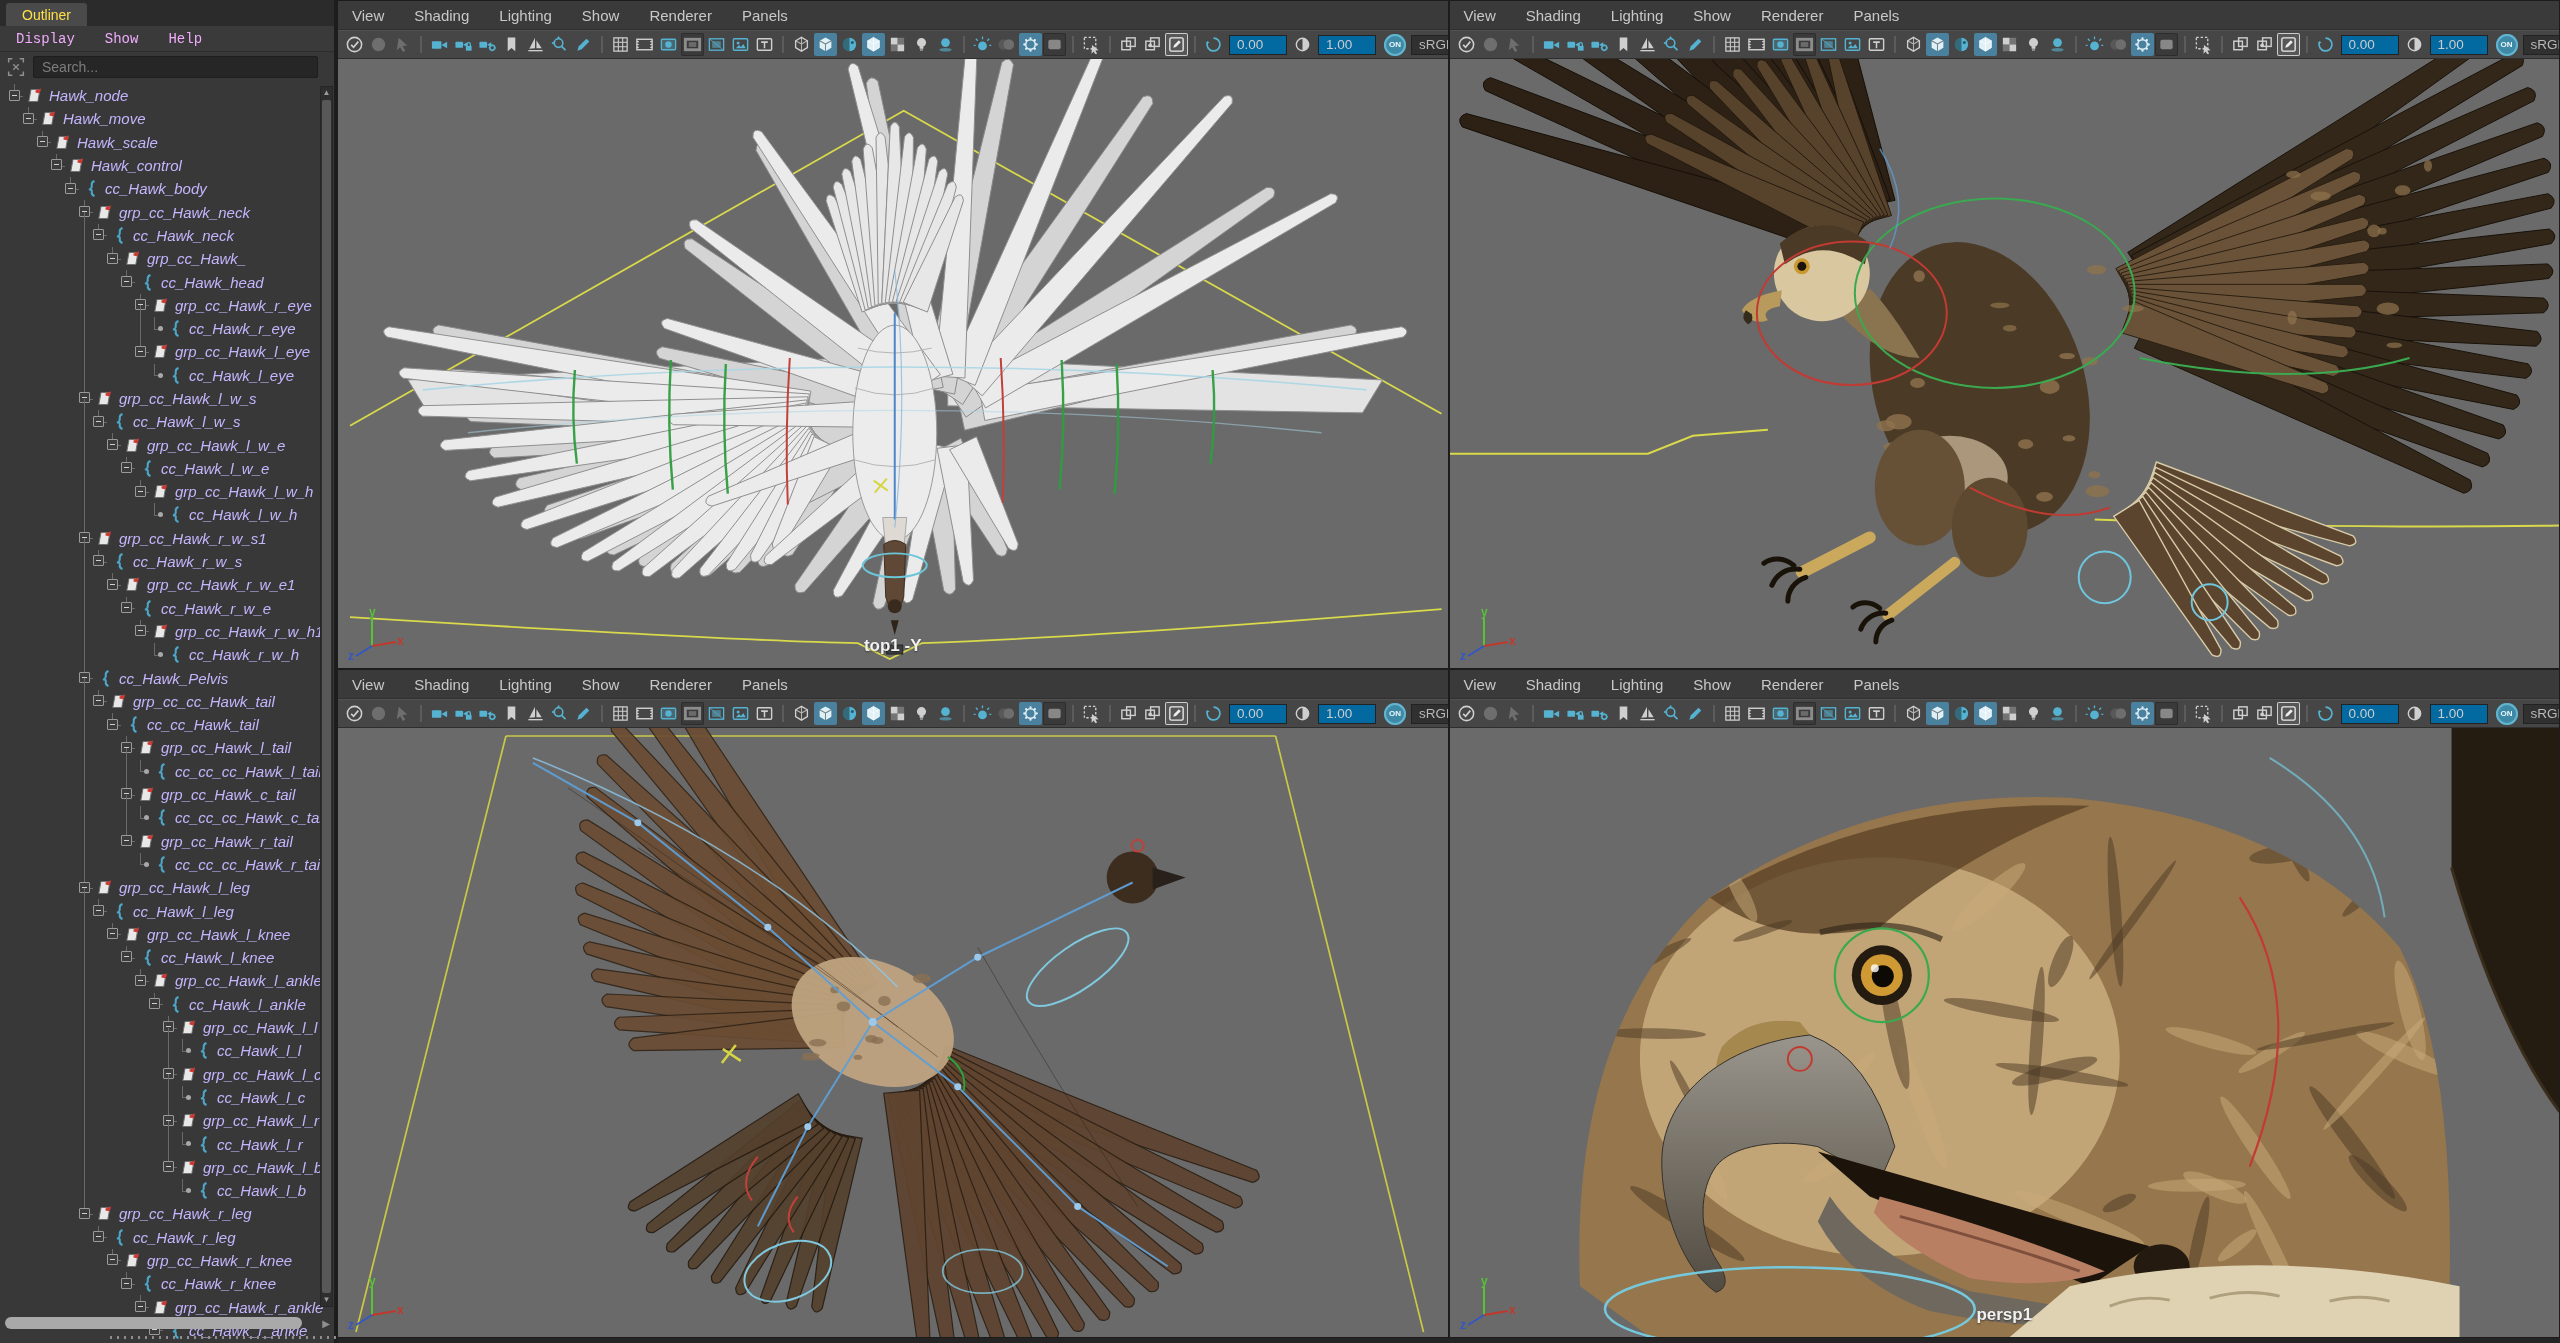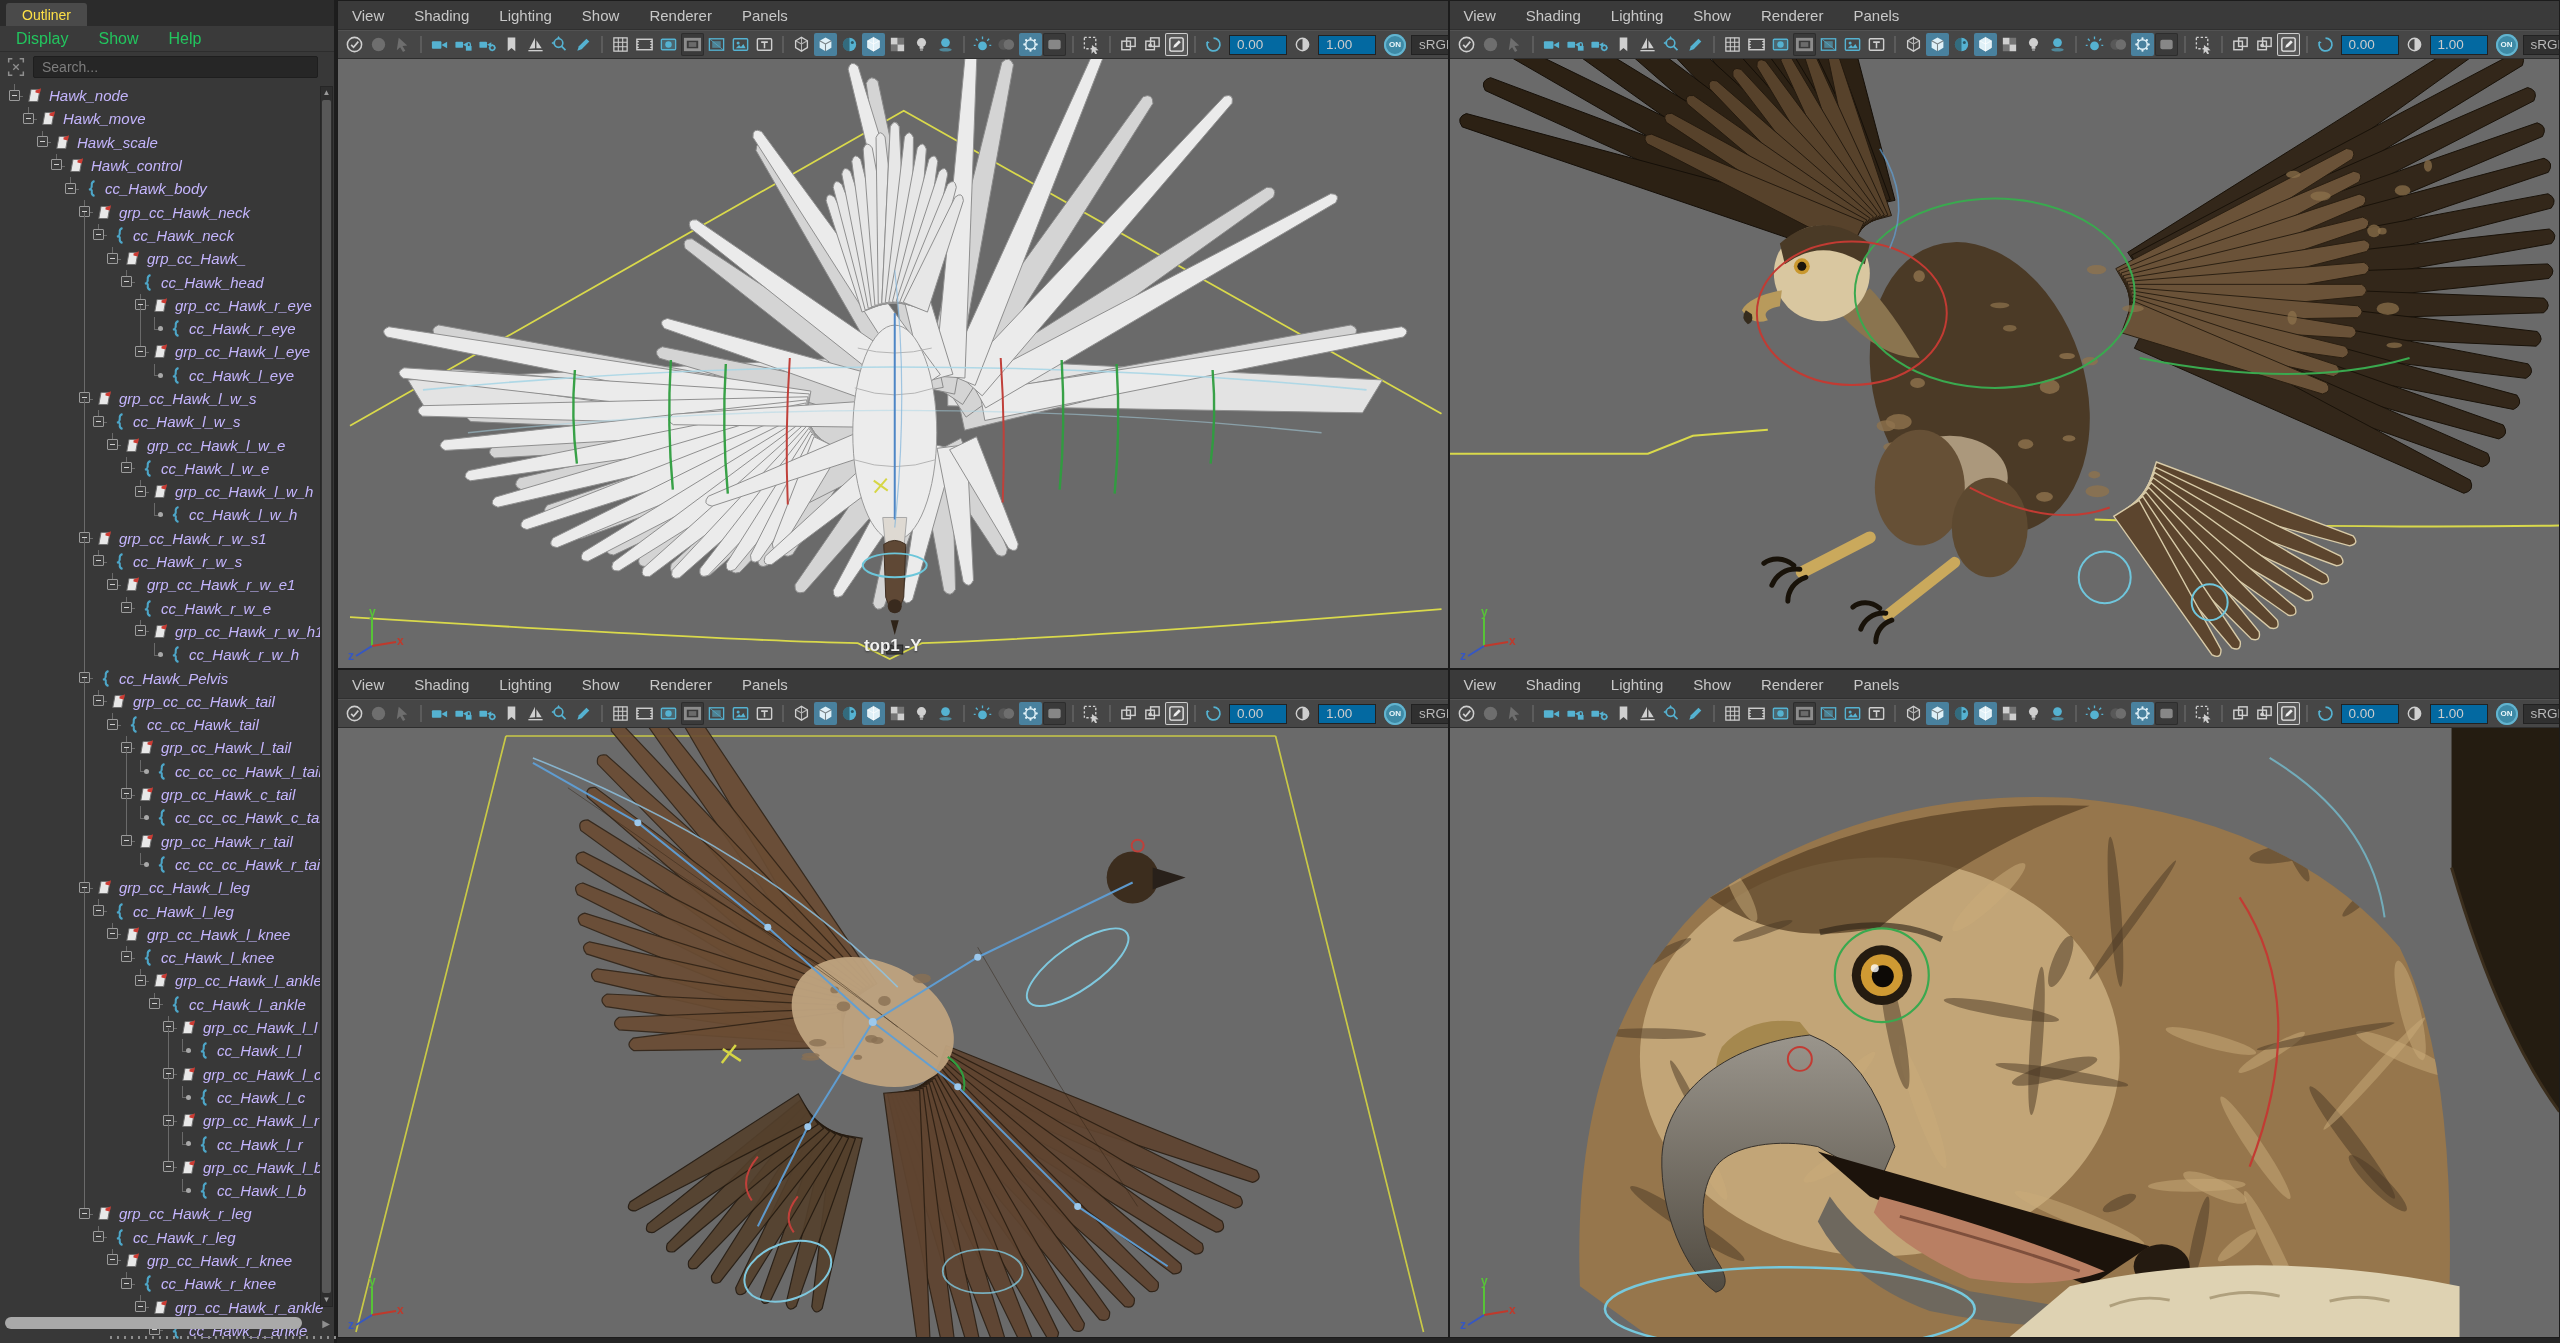--- a/index.html
+++ b/index.html
@@ -5,21 +5,21 @@
   * { margin:0; padding:0; box-sizing:border-box; }
   html,body { background:#1e1e1e; }
   body { font-family:"Liberation Sans", sans-serif; }
   .app { width:2560px; height:1343px; background:#242424; display:flex; overflow:hidden; position:relative; }
 
   
   .outliner { width:337px; flex:none; background:#383838; border-right:3px solid #1d1d1d; display:flex; flex-direction:column; position:relative; }
   .ol-titlebar { height:26px; background:#2b2b2b; display:flex; align-items:flex-end; }
   .ol-tab { background:#4a4a4a; color:#fde047; font-size:14px; padding:4px 16px 3px; margin-left:6px; border-radius:3px 3px 0 0; }
   .ol-menubar { height:26px; background:#3a3a3a; border-bottom:1px solid #2d2d2d; display:flex; align-items:center; gap:30px; padding-left:16px; }
-  .ol-menubar span { color:#22c55e; font-size:16px; cursor:default; }
+  .ol-menubar span { color:#f0abfc; font-size:14px; cursor:default;font-family:Liberation Mono, monospace; }
   .ol-searchrow { height:30px; display:flex; align-items:center; gap:5px; padding:3px 16px 3px 4px; background:#383838; }
   .ol-filter-ic { width:24px; height:24px; flex:none; display:flex; align-items:center; justify-content:center; }
   .ol-search { flex:1; height:22px; background:#262626; border:1px solid #1e1e1e; border-radius:2px; color:#8a8a8a; font-size:14px; padding:0 8px; outline:none; }
   .ol-search::placeholder { color:#7d7d7d; }
   .tree-wrap { flex:1; position:relative; overflow:hidden; padding-top:2px; }
   .trow { display:flex; align-items:center; height:23.3px; padding-left:8px; white-space:nowrap; }
   .guide { width:14px; height:100%; flex:none; position:relative; }
   .guide.on::before { content:""; position:absolute; left:6px; top:0; bottom:0; border-left:1px solid #6a6a6a; }
   .conn { width:15px; height:100%; flex:none; position:relative; }
   .conn::before { content:""; position:absolute; left:6px; top:0; height:50%; border-left:1px solid #6a6a6a; }
@@ -2489,20 +2489,21 @@
           <ellipse cx="712" cy="540" rx="28" ry="22" fill="#241a10"></ellipse>
           <path d="M620 560 Q800 518 1010 560 L1010 611 L560 611 Z" fill="#ded2b2"></path>
           <path d="M660 580 q30 -12 60 -6 M760 572 q36 -10 70 -2 M880 575 q30 -8 60 0" fill="none" stroke="#9b8a67" stroke-width="3" opacity=".7"></path>
           <path d="M1002 0 L1110 0 L1110 385 Q1048 300 1002 140 Z" fill="#241c11"></path>
           <path d="M1002 140 Q1048 300 1110 385" fill="none" stroke="#3a2d1c" stroke-width="3"></path>
           <ellipse cx="340" cy="583" rx="185" ry="42" fill="none" stroke="#76c9dd" stroke-width="2.5"></ellipse>
           <path d="M820 30 Q922 92 935 190" fill="none" stroke="#76c9dd" stroke-width="2" opacity=".7"></path>
           <path d="M790 170 Q862 280 800 440" fill="none" stroke="#c23b33" stroke-width="2.2"></path>
           <circle cx="350" cy="332" r="12" fill="none" stroke="#c23b33" stroke-width="2"></circle>
         </svg>
+        <div class="vp-label">persp1</div>
         <svg class="gizmo" width="56" height="56" viewBox="0 0 56 56">
           <path d="M24 40 L24 12" stroke="#57c437" stroke-width="2"></path>
           <path d="M24 40 L48 36" stroke="#c0392b" stroke-width="2"></path>
           <path d="M24 40 L8 50" stroke="#3557c4" stroke-width="2"></path>
           <text x="21" y="10" fill="#57c437" font-size="12" font-weight="bold">y</text>
           <text x="49" y="39" fill="#c0392b" font-size="12" font-weight="bold">x</text>
           <text x="0" y="54" fill="#3557c4" font-size="12" font-weight="bold">z</text>
         </svg>
       </div>
     </div>

